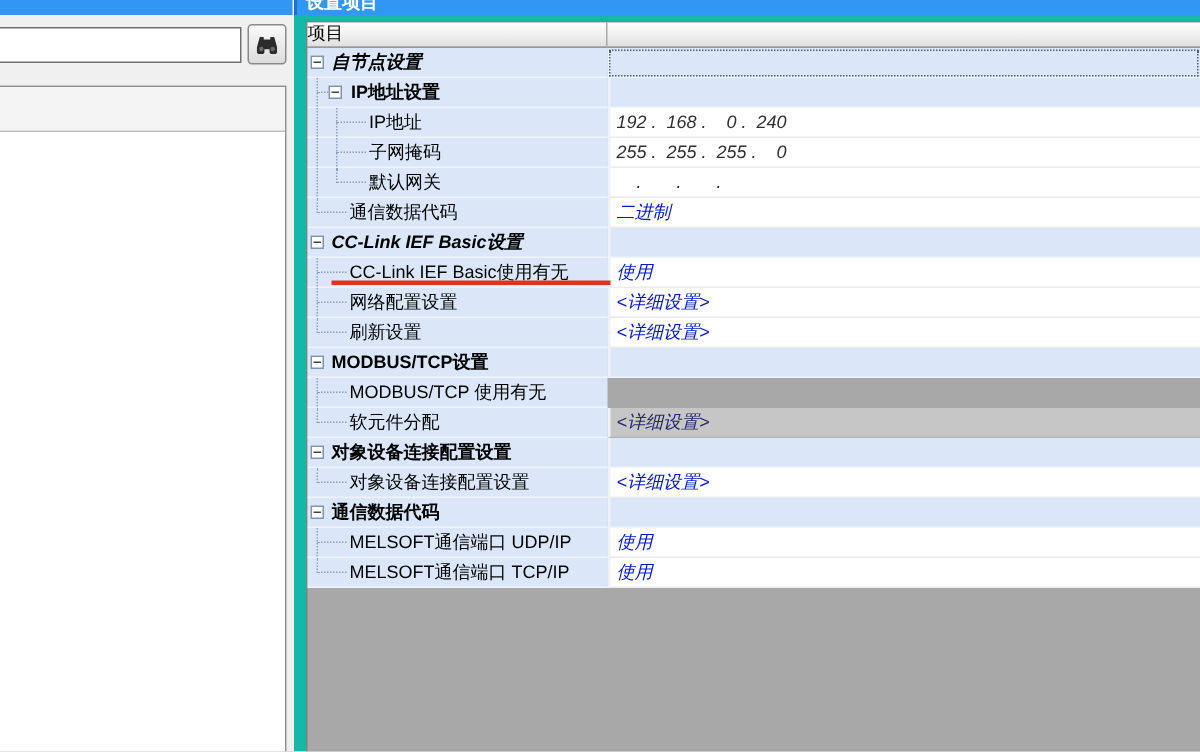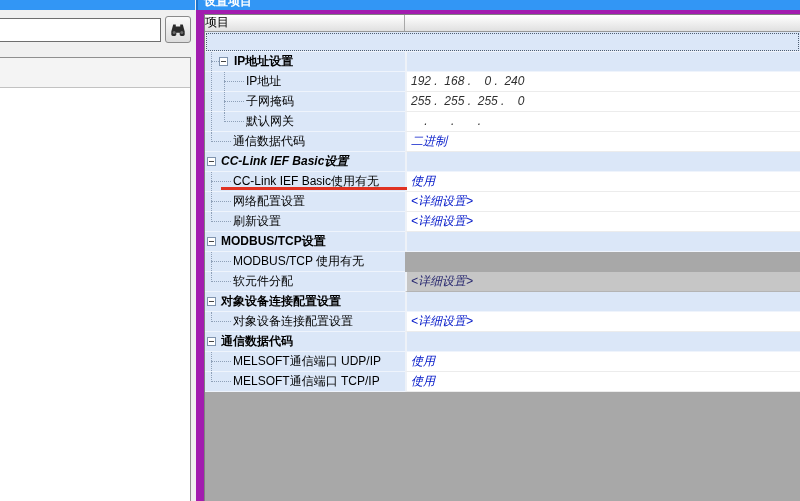--- a/index.html
+++ b/index.html
@@ -1,21 +1,21 @@
 <!DOCTYPE html>
 <html><head>
 <meta charset="utf-8">
 <style>
   html,body{margin:0;padding:0;}
   #app{position:relative;width:800px;height:501px;overflow:hidden;background:#f0f0f0;
        font-family:"Liberation Sans","DejaVu Sans",sans-serif;font-size:12px;color:#000;}
 
   
   .topbar-left{position:absolute;left:0;top:0;width:195px;height:10px;background:#3296f5;}
-  .right-pane{position:absolute;left:196px;top:0;width:604px;height:501px;background:#a21caf;}
+  .right-pane{position:absolute;left:196px;top:0;width:604px;height:501px;background:#14b8a6;}
   .right-titlebar{position:absolute;left:0;top:0;width:100%;height:10px;background:#3296f5;
                   border-left:2px solid #1b72cc;overflow:hidden;box-sizing:border-box;}
   .right-titlebar span{display:block;margin:-7px 0 0 6px;font-size:12px;font-weight:bold;color:#fff;}
 
   
   .search-input{position:absolute;left:-8px;top:18px;width:169px;height:24px;border:1px solid #6e6e6e;
                 background:#fff;box-sizing:border-box;padding:0 4px;font-size:12px;outline:none;}
   .search-btn{position:absolute;left:165px;top:16px;width:26px;height:27px;background:linear-gradient(#fafafa,#dcdcdc);
               border:1px solid #8a8a8a;border-radius:3px;box-sizing:border-box;display:flex;align-items:center;justify-content:center;padding:0;cursor:pointer;}
   .left-box{position:absolute;left:-4px;top:57px;width:195px;height:450px;background:#fff;border:1px solid #8f8f8f;box-sizing:border-box;}
@@ -78,20 +78,24 @@
       <span>设置项目</span>
     </div>
 
     <div class="grid">
       <div class="grid-header">
         <div class="gh-item">项目</div>
         <div class="gh-value"></div>
       </div>
       <div>
           <div class="row">
+            <div class="cell-label">
+              <div class="expander" style="left: 2px;"></div>
+              <span class="lab-text bold italic" style="left: 16px;">自节点设置</span>
+            </div>
             <div class="cell-value sec selected"></div>
           </div>
           <div class="row">
             <div class="cell-label">
               <div class="g-v" style="left: 6px;"></div>
               <div class="g-h" style="left: 6px; width: 8px;"></div>
               <div class="expander" style="left: 14px;"></div>
               <span class="lab-text bold" style="left: 29px;">IP地址设置</span>
             </div>
             <div class="cell-value sec"></div>

